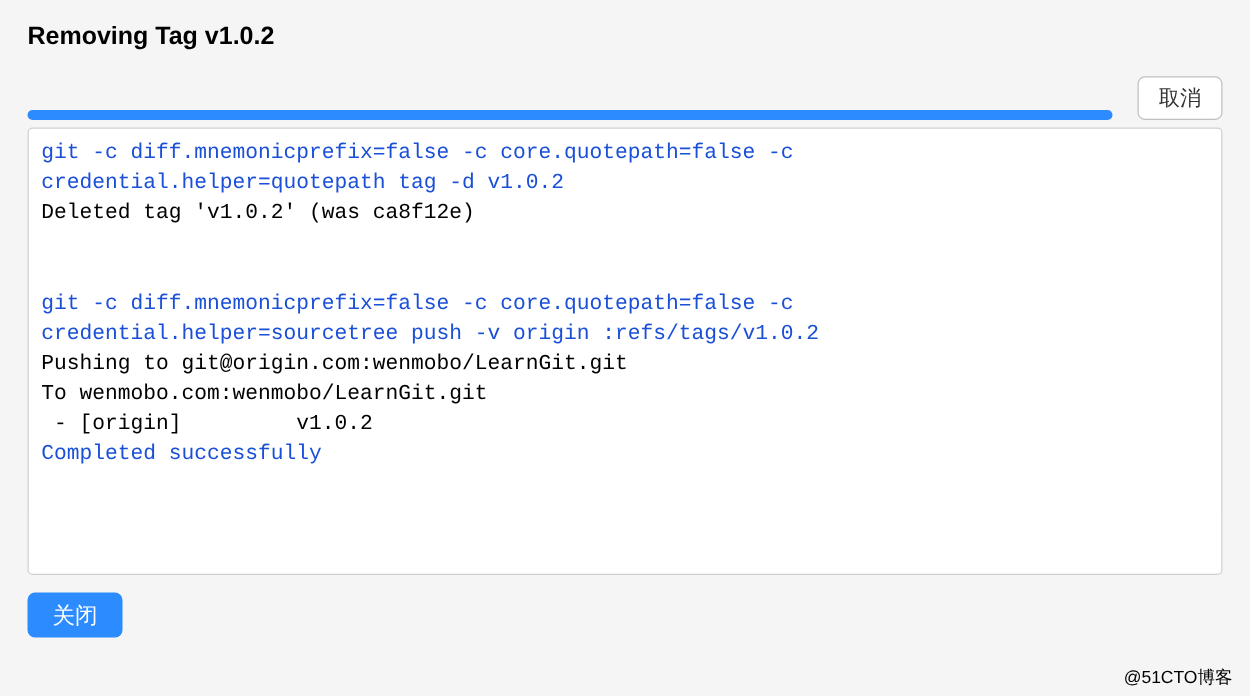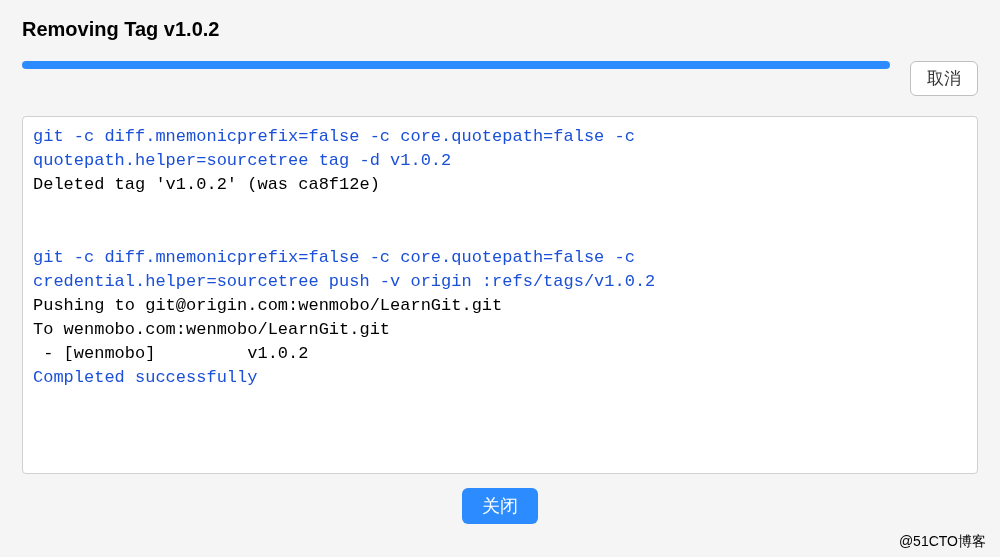--- a/index.html
+++ b/index.html
@@ -16,23 +16,23 @@
       position: relative;
     }
     .dialog-title {
       font-size: 20px;
       font-weight: 600;
       color: #000;
       margin-bottom: 20px;
     }
     .progress-row {
       display: flex;
-      align-items: flex-start;
+      align-items: flex-end;
       gap: 20px;
-      margin-bottom: 20px;
+      margin-bottom: 6px;
     }
     .progress-bar {
       flex: 1;
       height: 8px;
       background: #2c8cff;
       border-radius: 4px;
     }
     .cancel-button {
       background: #ffffff;
       border: 1px solid #c0c0c0;
@@ -63,21 +63,21 @@
     .output-box .plain {
       color: #000;
       text-align: right;
     }
     .output-box .success {
       color: #1a4fd8;
       text-align: center;
     }
     .footer {
       display: flex;
-      justify-content: center;
+      justify-content: flex-start;
       margin-top: 14px;
     }
     .close-button {
       background: #2c8cff;
       border: none;
       border-radius: 6px;
       padding: 6px 20px;
       font-size: 18px;
       color: #ffffff;
       cursor: pointer;
@@ -95,28 +95,28 @@
 <body>
 
 <div class="dialog-title">Removing Tag v1.0.2</div>
 
 <div class="progress-row">
   <div class="progress-bar"></div>
   <button class="cancel-button">取消</button>
 </div>
 
 <div class="output-box" id="output-box"><span class="cmd">git -c diff.mnemonicprefix=false -c core.quotepath=false -c </span>
-<span class="cmd">quotepath.helper=sourcetree tag -d v1.0.2</span>
+<span class="cmd">credential.helper=quotepath tag -d v1.0.2</span>
 <span class="plain">Deleted tag 'v1.0.2' (was ca8f12e)</span>
 <span class="plain"></span>
 <span class="plain"></span>
 <span class="cmd">git -c diff.mnemonicprefix=false -c core.quotepath=false -c </span>
 <span class="cmd">credential.helper=sourcetree push -v origin :refs/tags/v1.0.2</span>
 <span class="plain">Pushing to git@origin.com:wenmobo/LearnGit.git</span>
 <span class="plain">To wenmobo.com:wenmobo/LearnGit.git</span>
-<span class="plain"> - [wenmobo]         v1.0.2</span>
+<span class="plain"> - [origin]         v1.0.2</span>
 <span class="success">Completed successfully</span></div>
 
 <div class="footer">
   <button class="close-button">关闭</button>
 </div>
 
 <div class="watermark">@51CTO博客</div>
 
 </body></html>

